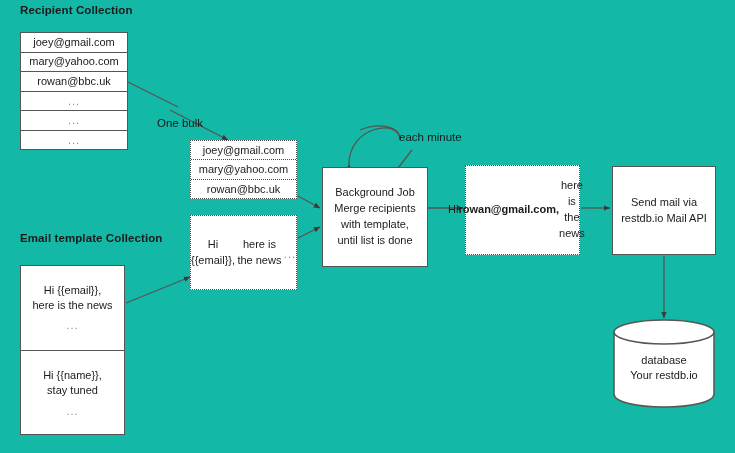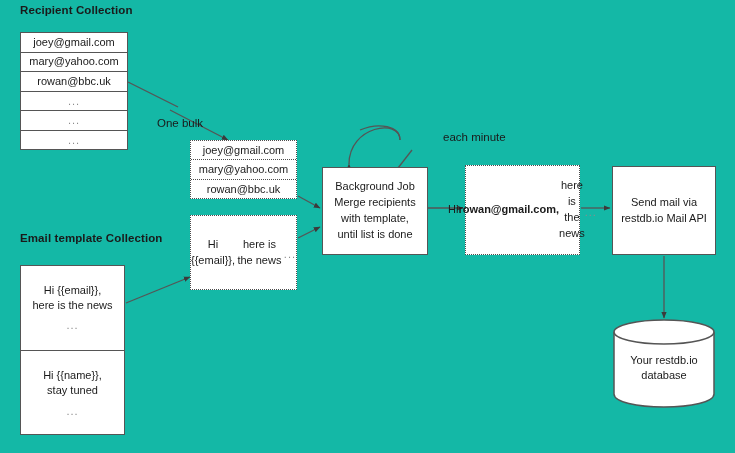--- a/index.html
+++ b/index.html
@@ -222,23 +222,23 @@
       <span class="line">here is the news</span>
       <span class="dots" style="margin-top:6px;">...</span>
     </div>
     <div class="cell" style="height:85px;">
       <span class="line">Hi {{name}},</span>
       <span class="line">stay tuned</span>
       <span class="dots" style="margin-top:6px;">...</span>
     </div>
   </div>
 
-  <div class="edge-label" style="left:399px; top:131px;padding-left:44px;">each minute</div>
-
-  <div class="process-box" style="left:322px; top:167px; width:106px; height:88px;">
+  <div class="edge-label" style="left:399px; top:131px;">each minute</div>
+
+  <div class="process-box" style="left:322px; top:167px; width:106px; height:100px;">
     <span>Background Job</span>
     <span>Merge recipients</span>
     <span>with template,</span>
     <span>until list is done</span>
   </div>
 
   <div class="dashed-box" style="left:465px; top:165px; width:115px; height:90px;">
     <div class="dashed-body">
       <span>Hi</span>
       <span class="b">rowan@gmail.com,</span>
@@ -251,18 +251,18 @@
     <span>Send mail via</span>
     <span>restdb.io Mail API</span>
   </div>
 
   <div class="db-wrap" style="left:612px; top:318px; width:104px; height:90px;">
     <svg width="104" height="90" viewBox="0 0 104 90">
       <path d="M2,14 L2,76 C2,84 25,89 52,89 C79,89 102,84 102,76 L102,14" fill="#ffffff" stroke="#555555" stroke-width="1.5"></path>
       <ellipse cx="52" cy="14" rx="50" ry="12" fill="#ffffff" stroke="#555555" stroke-width="1.5"></ellipse>
     </svg>
     <div class="db-text" style="top:35px;">
+      <div>database</div>
       <div>Your restdb.io</div>
-      <div>database</div>
     </div>
   </div>
 
 </div>
 
 </body></html>

